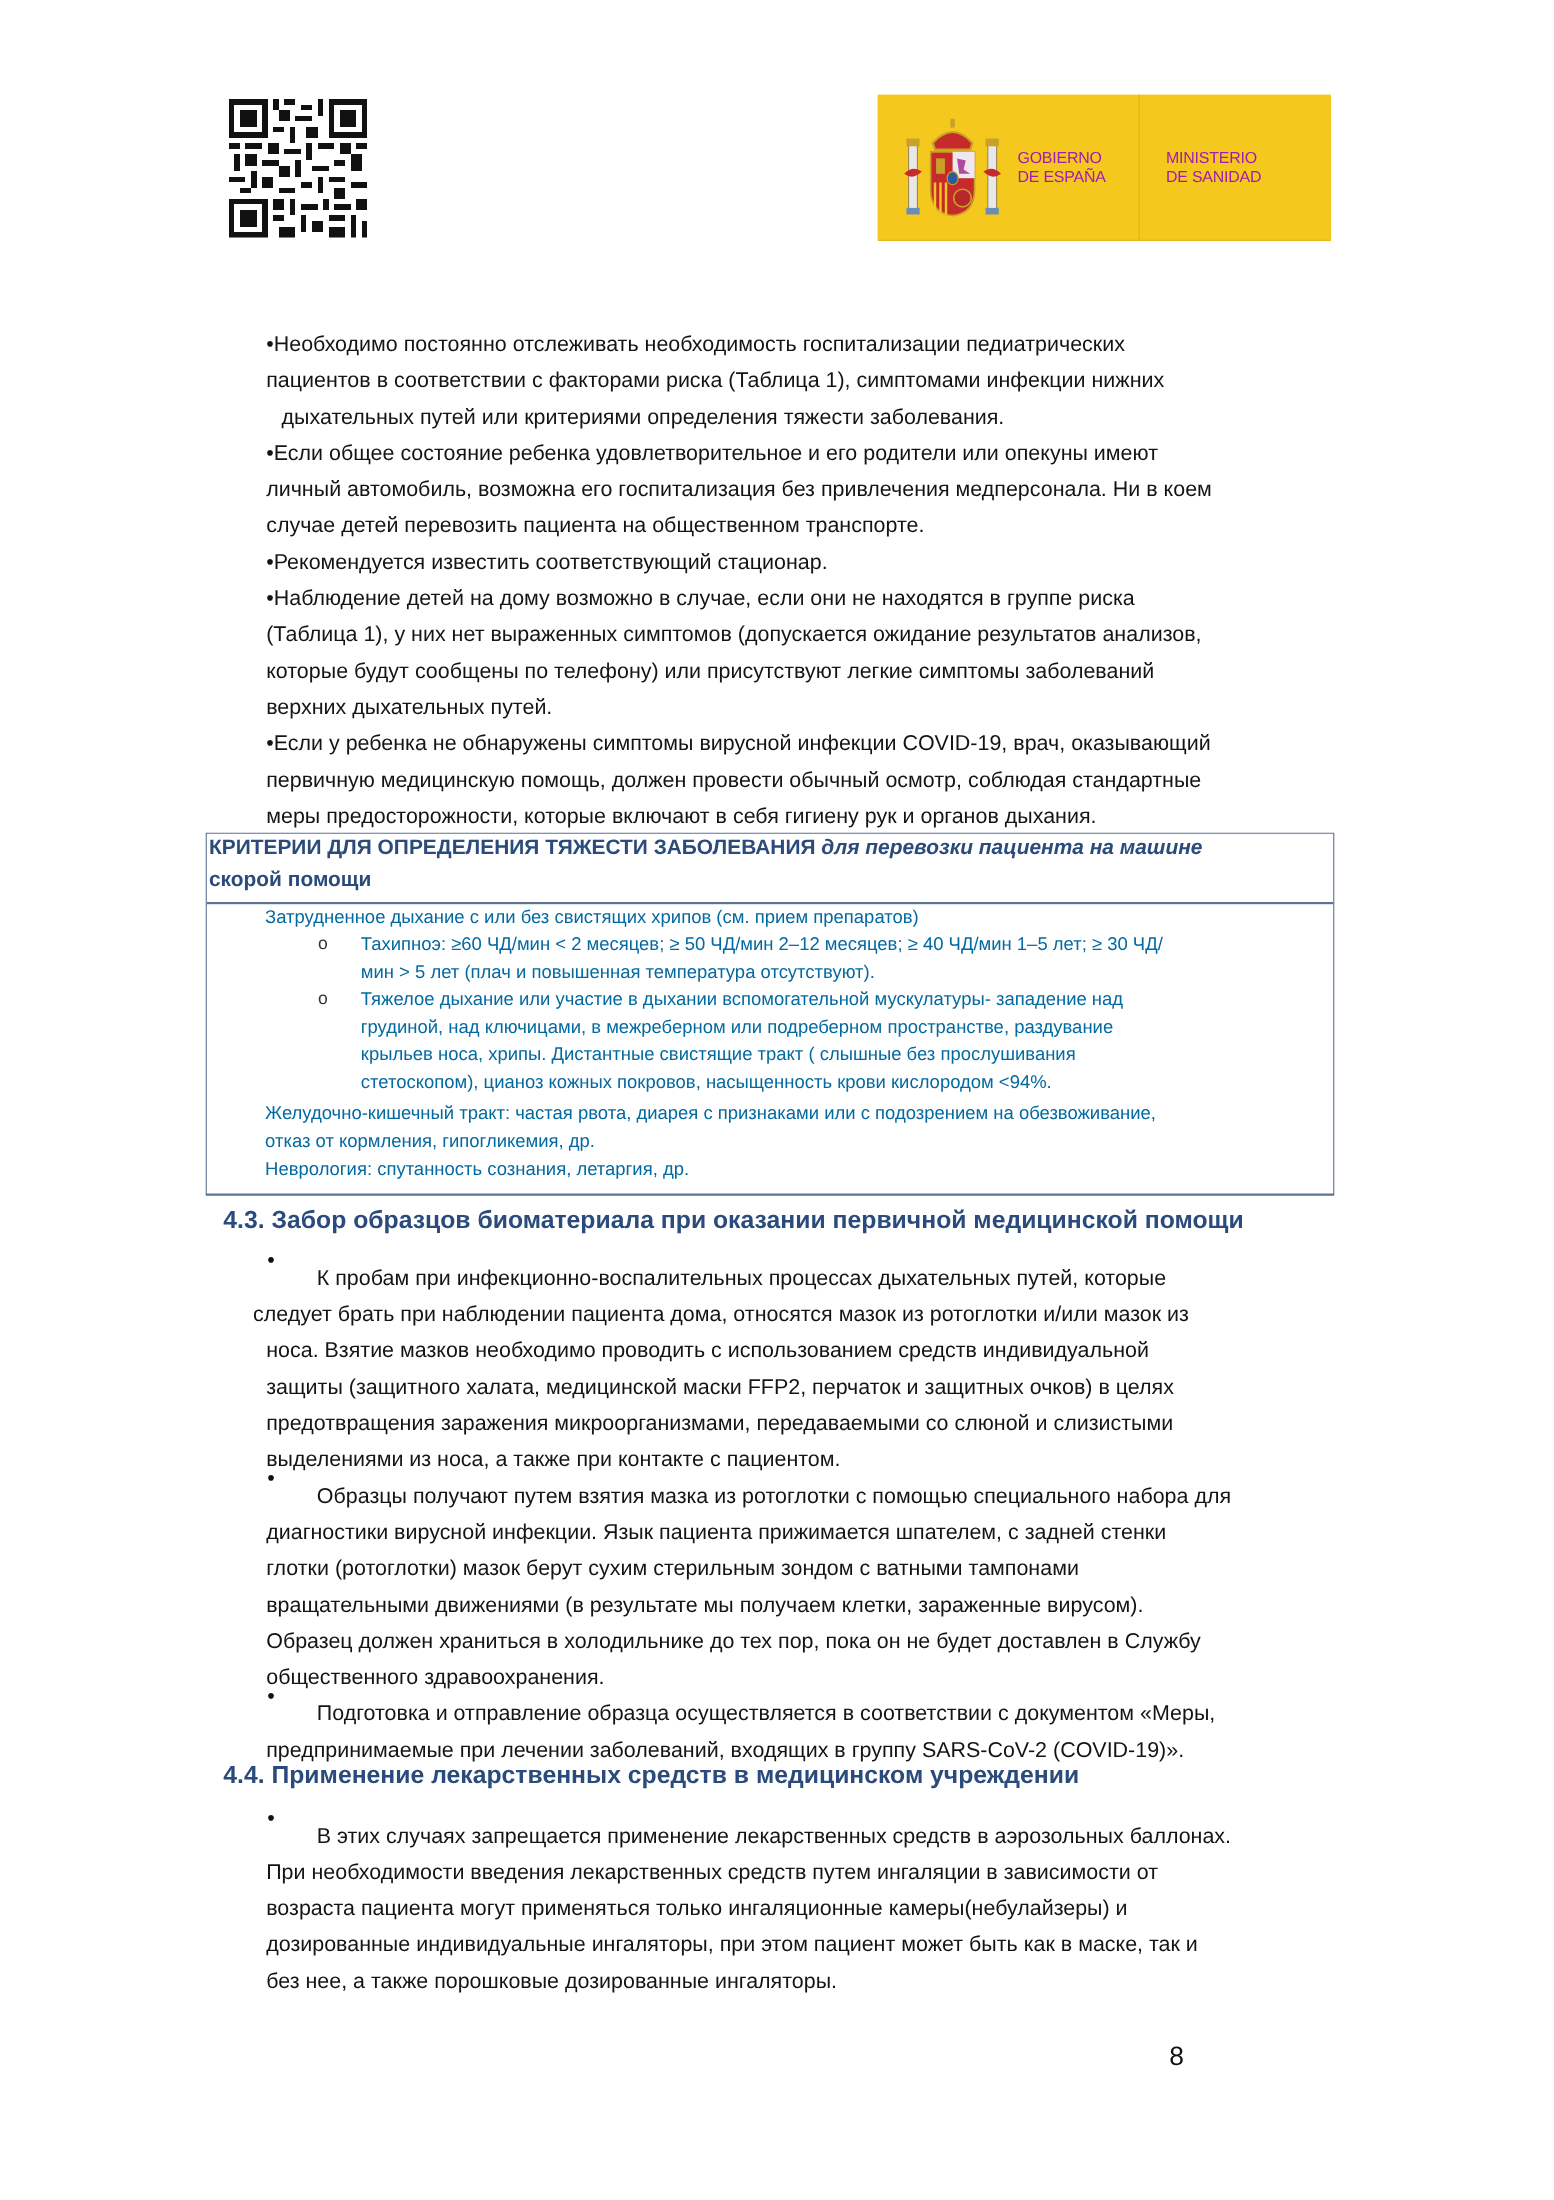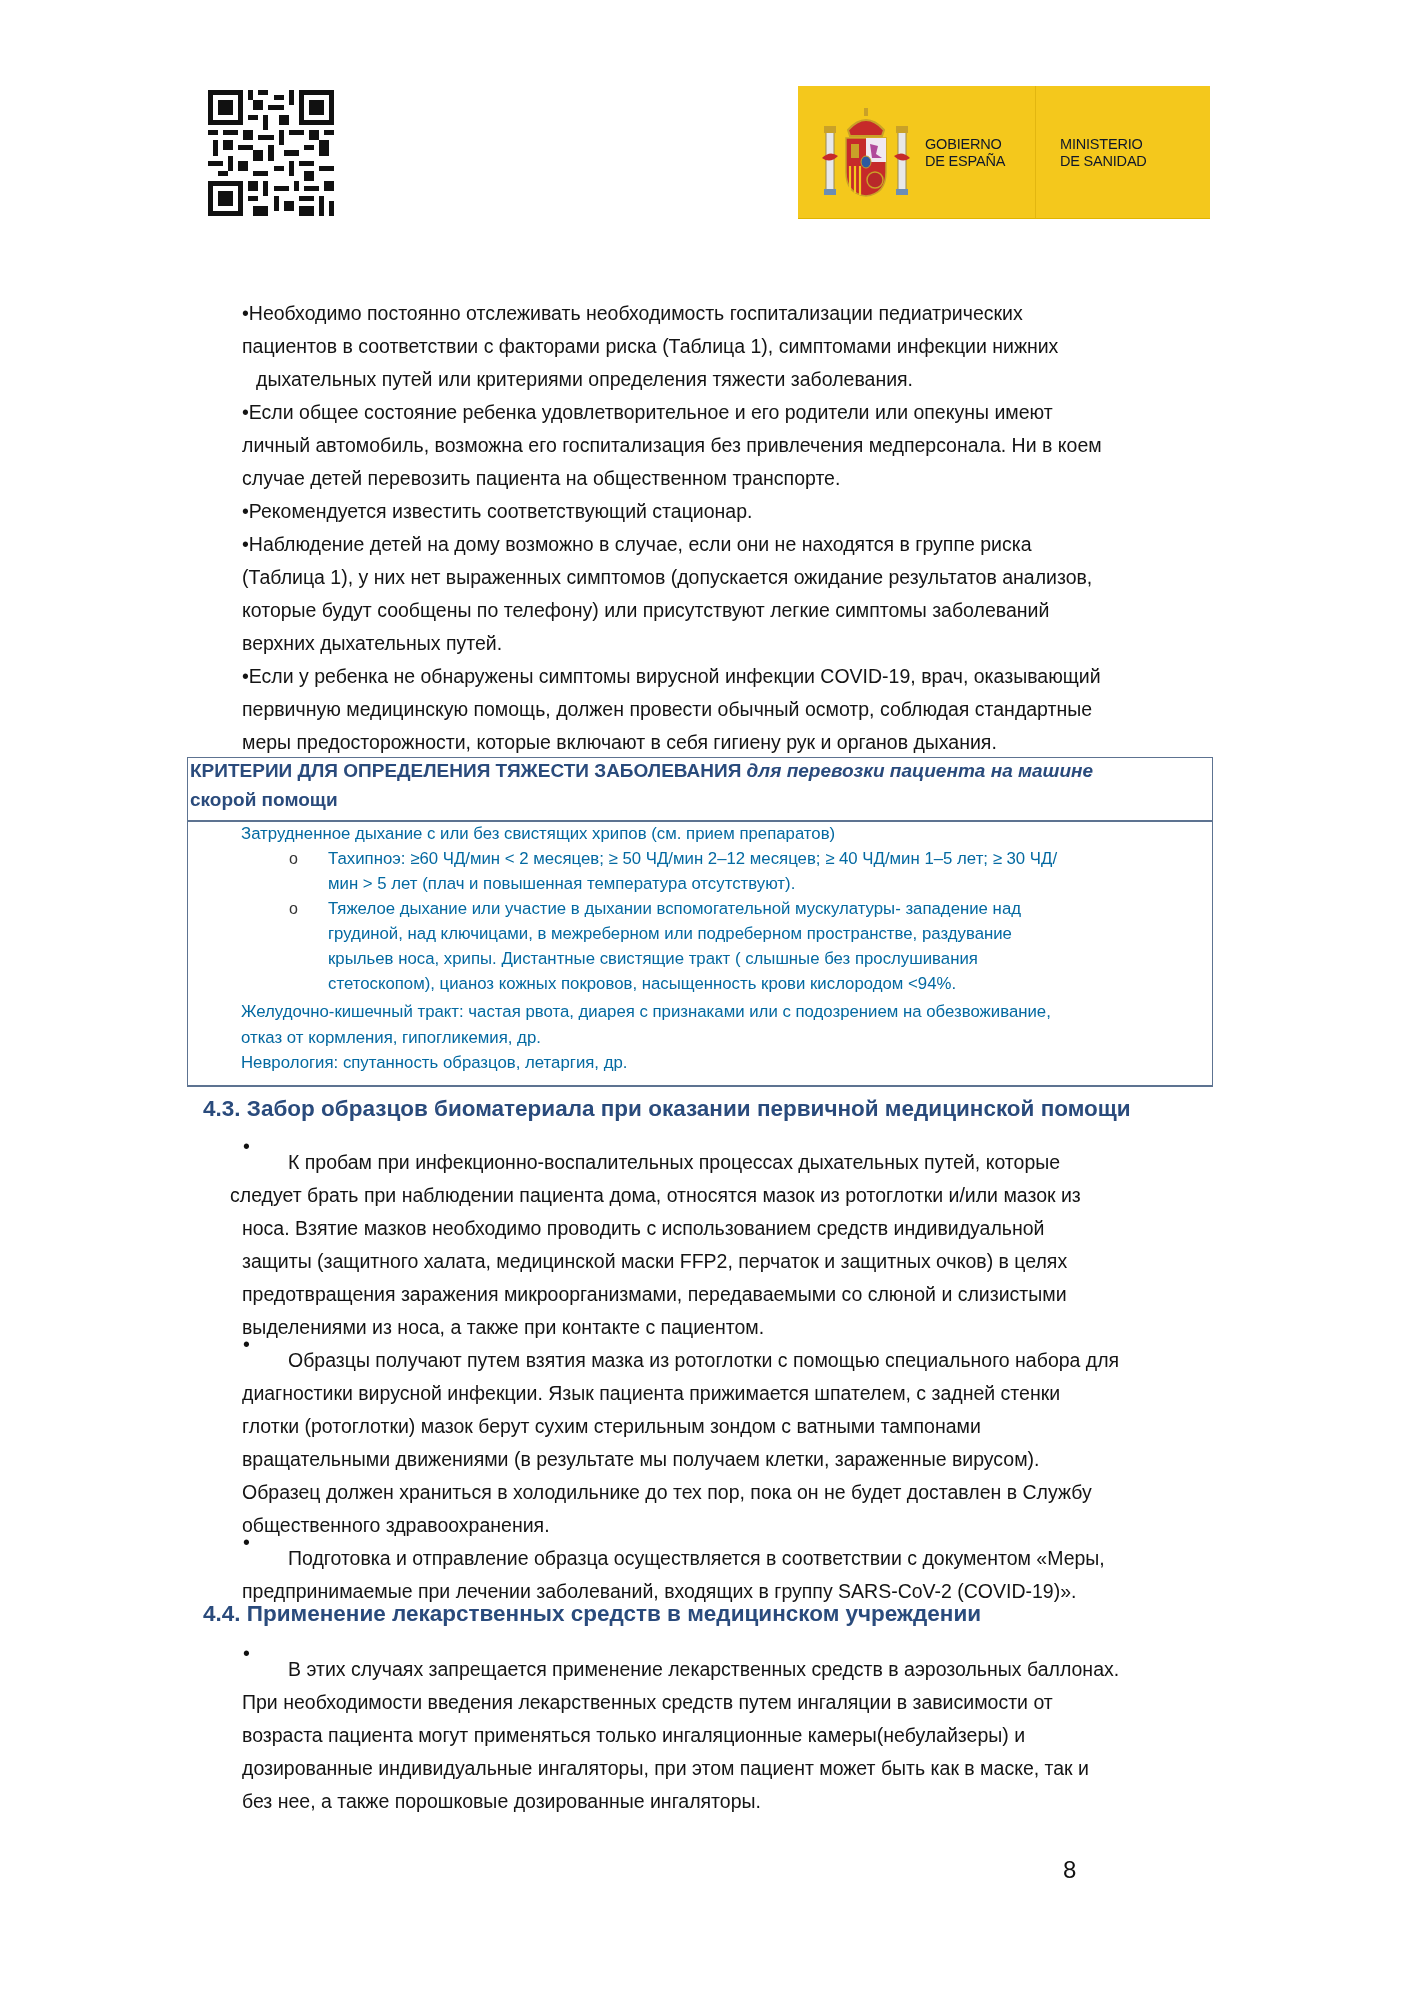--- a/index.html
+++ b/index.html
@@ -5,21 +5,21 @@
   html, body { margin: 0; padding: 0; background: #ffffff; }
   body { width: 1413px; height: 2000px; position: relative; overflow: hidden;
          font-family: "Liberation Sans", "DejaVu Sans", sans-serif; color: #111111; }
 
   
   .qr { position: absolute; left: 208px; top: 90px; width: 126px; height: 126px; }
   .logo { position: absolute; left: 798px; top: 86px; width: 412px; height: 132px;
           background: #f4c81c; box-shadow: 0 1px 0 #e0b400; }
   .logo .divider { position: absolute; left: 237px; top: 0; width: 1px; height: 132px; background: #e2b610; }
   .logo .crest { position: absolute; left: 22px; top: 20px; width: 92px; height: 96px; }
-  .logo .txt { position: absolute; font-size: 14.5px; line-height: 17px; color: #0f172a;
+  .logo .txt { position: absolute; font-size: 14.5px; line-height: 17px; color: #a21caf;
                letter-spacing: -0.2px; text-transform: uppercase; }
   .logo .t1 { left: 127px; top: 50px; }
   .logo .t2 { left: 262px; top: 50px; }
 
   
   .ln { position: absolute; white-space: nowrap; font-size: 19.5px; line-height: 26px; color: #141414; margin-top: 16px; }
   .bul { position: absolute; font-size: 19.5px; line-height: 26px; }
 
   
   .box { position: absolute; left: 187px; top: 757px; width: 1026px; height: 330px;
@@ -165,21 +165,21 @@
 <div class="ob" style="left:289px;top:848px">o</div>
 <div class="bl" style="left:328px;top:848px">Тахипноэ: ≥60 ЧД/мин &lt; 2 месяцев; ≥ 50 ЧД/мин 2–12 месяцев; ≥ 40 ЧД/мин 1–5 лет; ≥ 30 ЧД/</div>
 <div class="bl" style="left:328px;top:873px">мин &gt; 5 лет (плач и повышенная температура отсутствуют).</div>
 <div class="ob" style="left:289px;top:898px">o</div>
 <div class="bl" style="left:328px;top:898px">Тяжелое дыхание или участие в дыхании вспомогательной мускулатуры- западение над</div>
 <div class="bl" style="left:328px;top:923px">грудиной, над ключицами, в межреберном или подреберном пространстве, раздувание</div>
 <div class="bl" style="left:328px;top:948px">крыльев носа, хрипы. Дистантные свистящие тракт ( слышные без прослушивания</div>
 <div class="bl" style="left:328px;top:973px">стетоскопом), цианоз кожных покровов, насыщенность крови кислородом &lt;94%.</div>
 <div class="bl" style="left:241px;top:1001px">Желудочно-кишечный тракт: частая рвота, диарея с признаками или с подозрением на обезвоживание,</div>
 <div class="bl" style="left:241px;top:1027px">отказ от кормления, гипогликемия, др.</div>
-<div class="bl" style="left:241px;top:1052px">Неврология: спутанность образцов, летаргия, др.</div>
+<div class="bl" style="left:241px;top:1052px">Неврология: спутанность сознания, летаргия, др.</div>
 
 <div class="h2" style="left:203px;top:1095px">4.3. Забор образцов биоматериала при оказании первичной медицинской помощи</div>
 <div class="bul" style="left:243px;top:1133px">•</div>
 <div class="ln" style="left:288px;top:1133px">К пробам при инфекционно-воспалительных процессах дыхательных путей, которые</div>
 <div class="ln" style="left:230px;top:1166px">следует брать при наблюдении пациента дома, относятся мазок из ротоглотки и/или мазок из</div>
 <div class="ln" style="left:242px;top:1199px">носа. Взятие мазков необходимо проводить с использованием средств индивидуальной</div>
 <div class="ln" style="left:242px;top:1232px">защиты (защитного халата, медицинской маски FFP2, перчаток и защитных очков) в целях</div>
 <div class="ln" style="left:242px;top:1265px">предотвращения заражения микроорганизмами, передаваемыми со слюной и слизистыми</div>
 <div class="ln" style="left:242px;top:1298px">выделениями из носа, а также при контакте с пациентом.</div>
 <div class="bul" style="left:243px;top:1331px">•</div>

